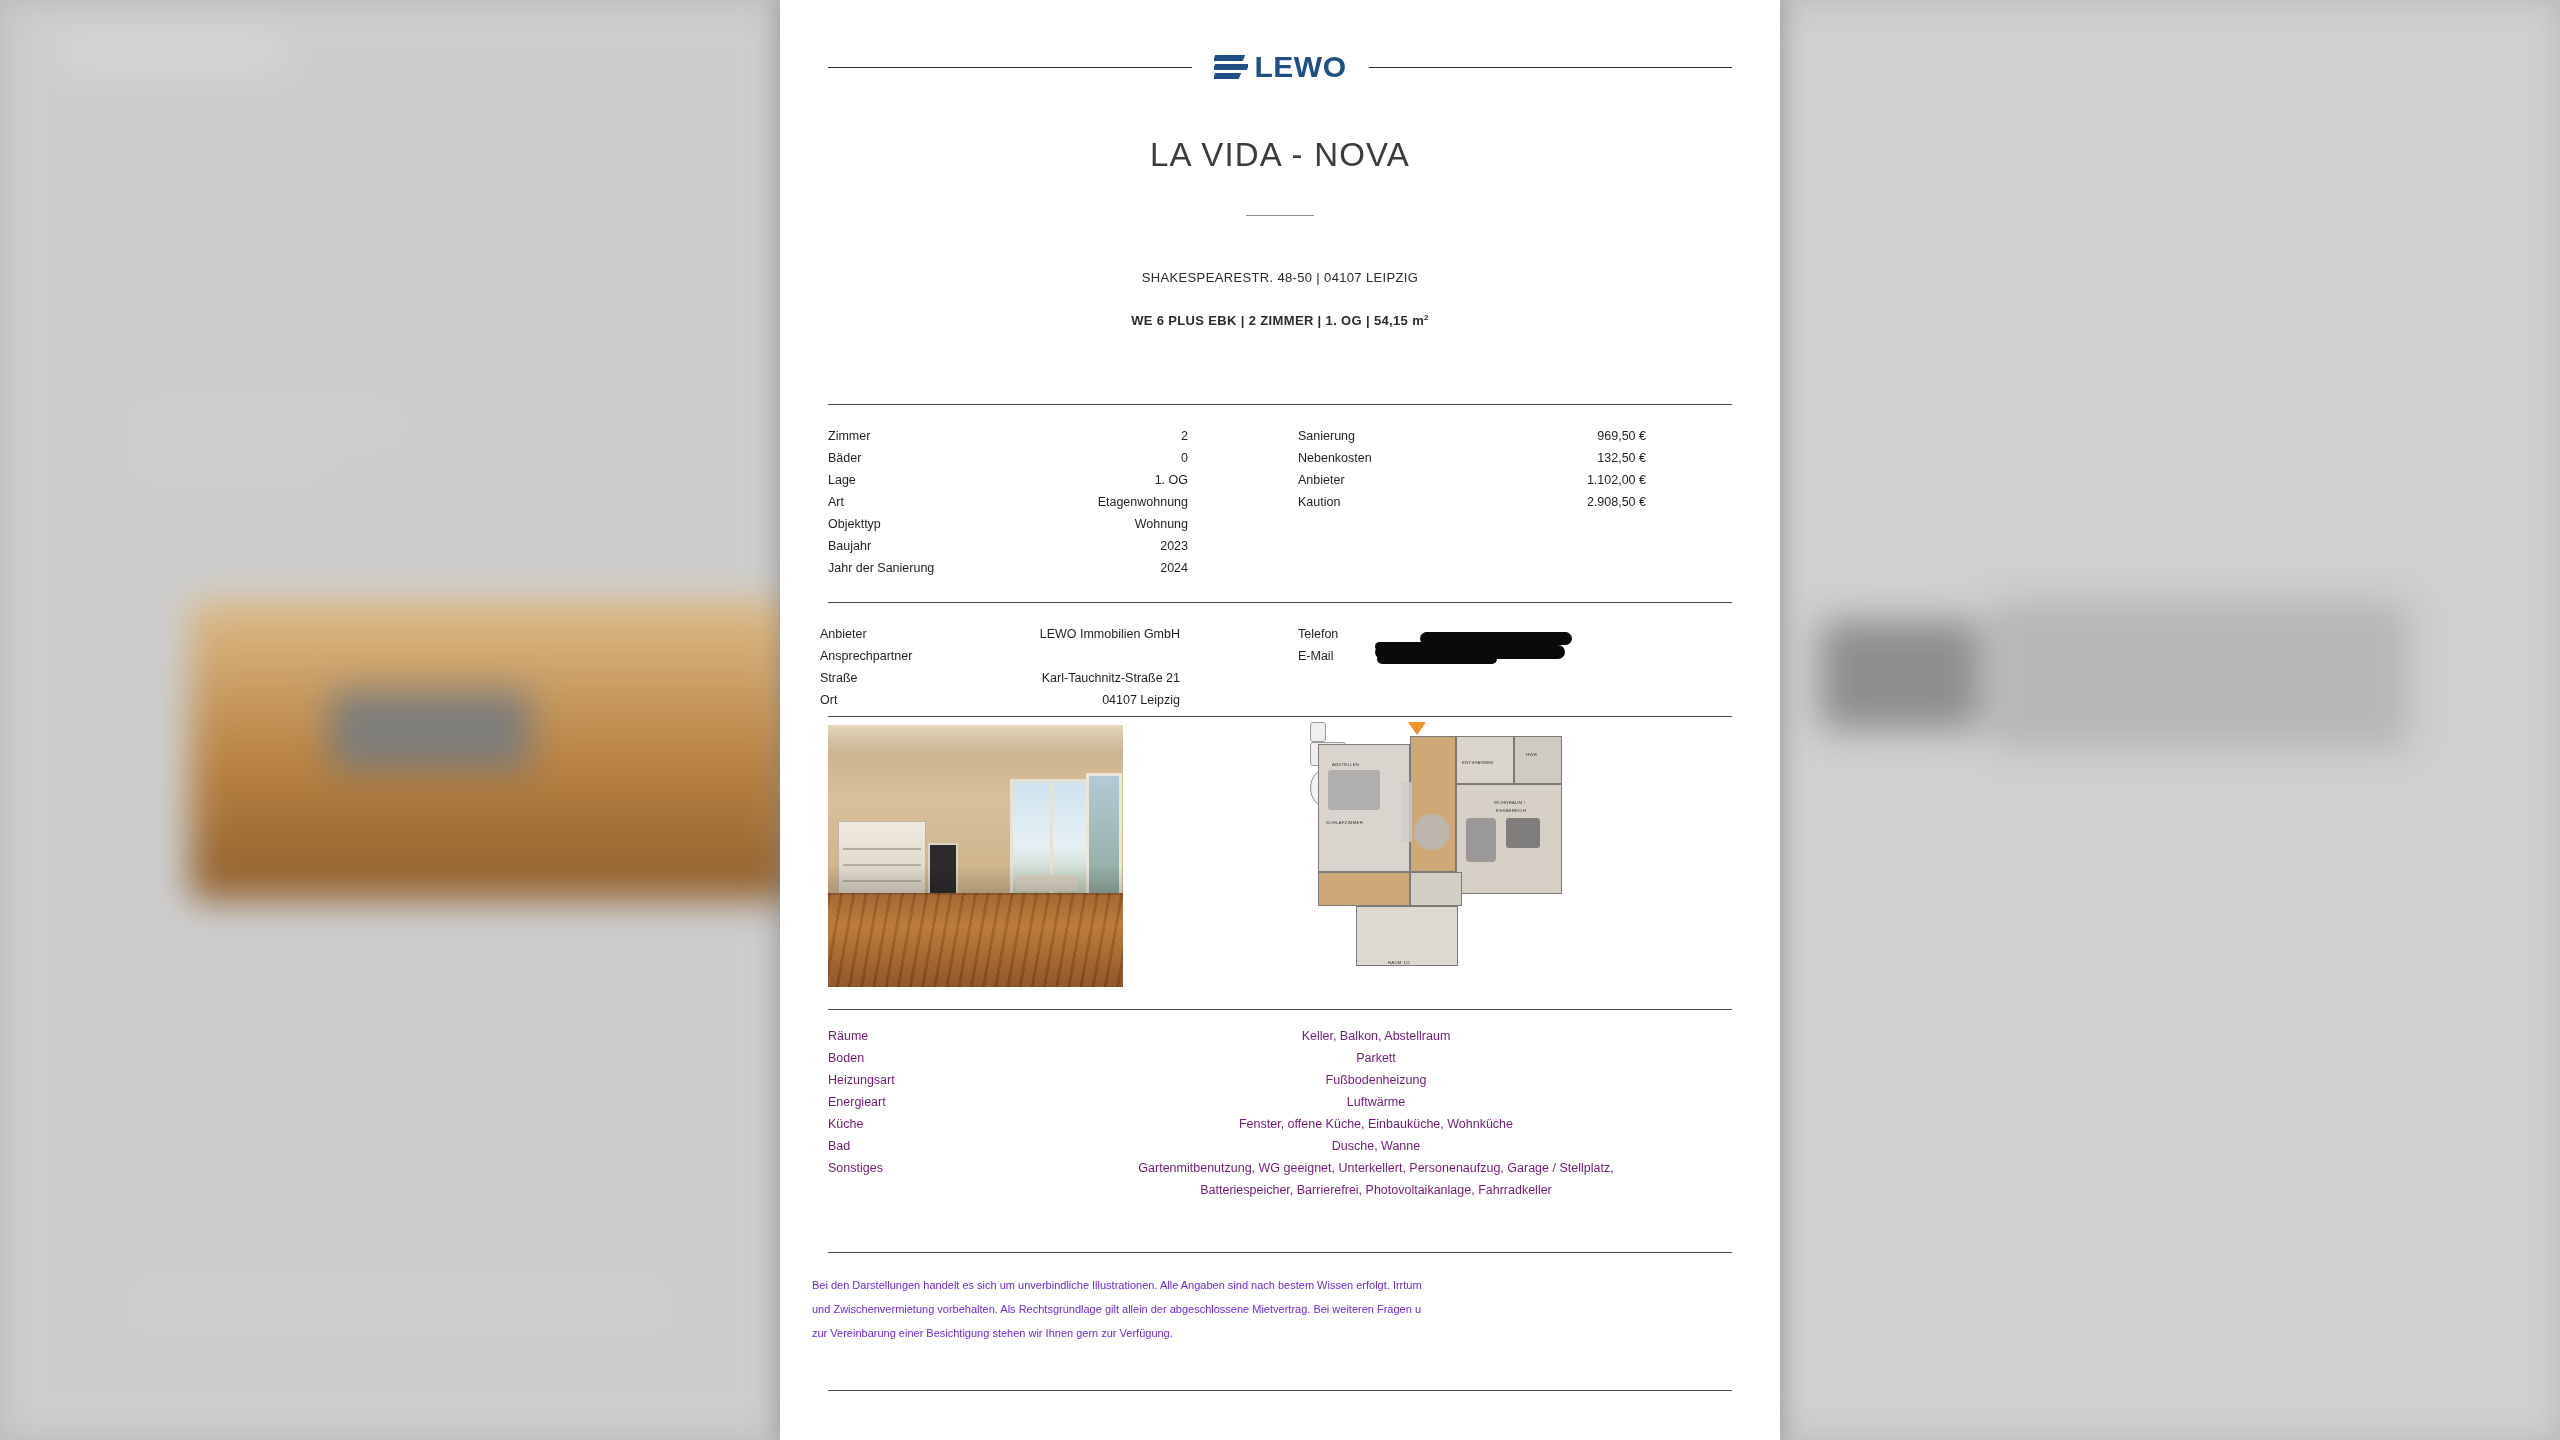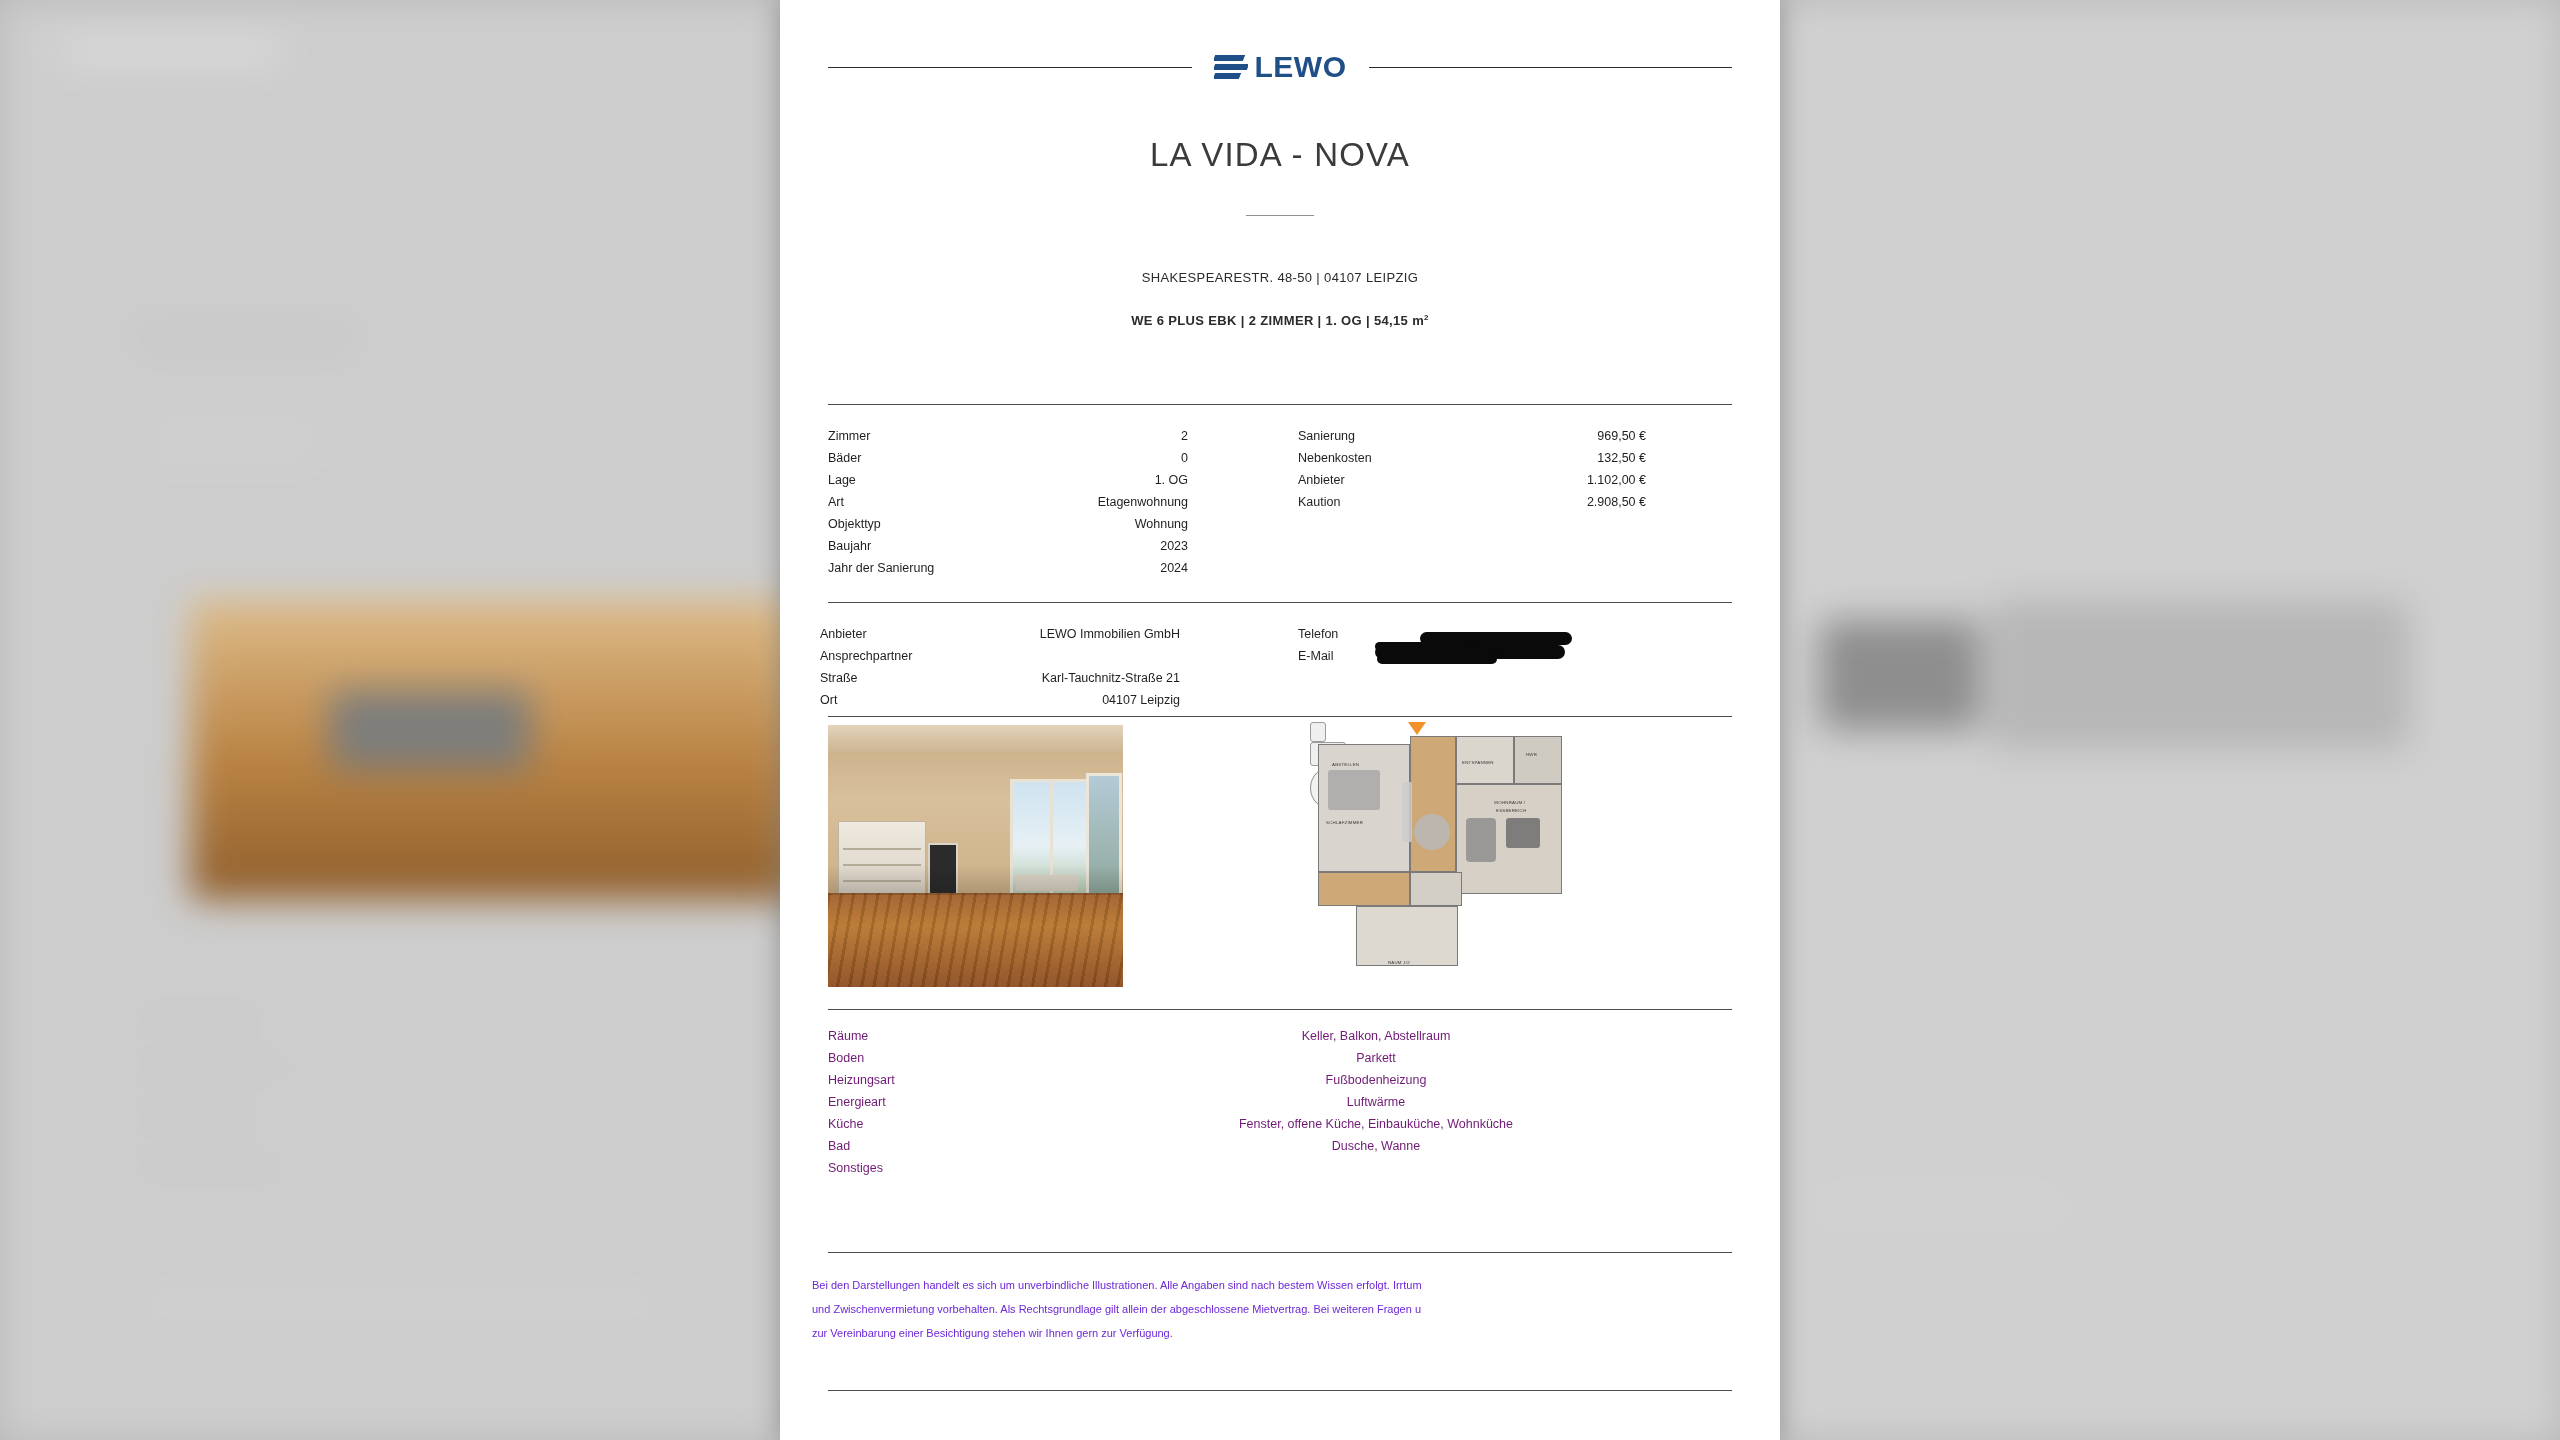--- a/index.html
+++ b/index.html
@@ -545,20 +545,24 @@
       </span>
     </div>
     <div class="row">
       <span class="k">Bad</span>
       <span class="v">
         <span class="ln">Dusche, Wanne</span>
       </span>
     </div>
     <div class="row">
       <span class="k">Sonstiges</span>
+      <span class="v">
+        <span class="ln">Gartenmitbenutzung, WG geeignet, Unterkellert, Personenaufzug, Garage / Stellplatz,</span>
+        <span class="ln">Batteriespeicher, Barrierefrei, Photovoltaikanlage, Fahrradkeller</span>
+      </span>
     </div>
   </div>
 
   <div class="hr hr-e"></div>
 
   <div class="disc">
     <span class="ln">Bei den Darstellungen handelt es sich um unverbindliche Illustrationen. Alle Angaben sind nach bestem Wissen erfolgt. Irrtum</span>
     <span class="ln">und Zwischenvermietung vorbehalten. Als Rechtsgrundlage gilt allein der abgeschlossene Mietvertrag. Bei weiteren Fragen u</span>
     <span class="ln">zur Vereinbarung einer Besichtigung stehen wir Ihnen gern zur Verfügung.</span>
   </div>

